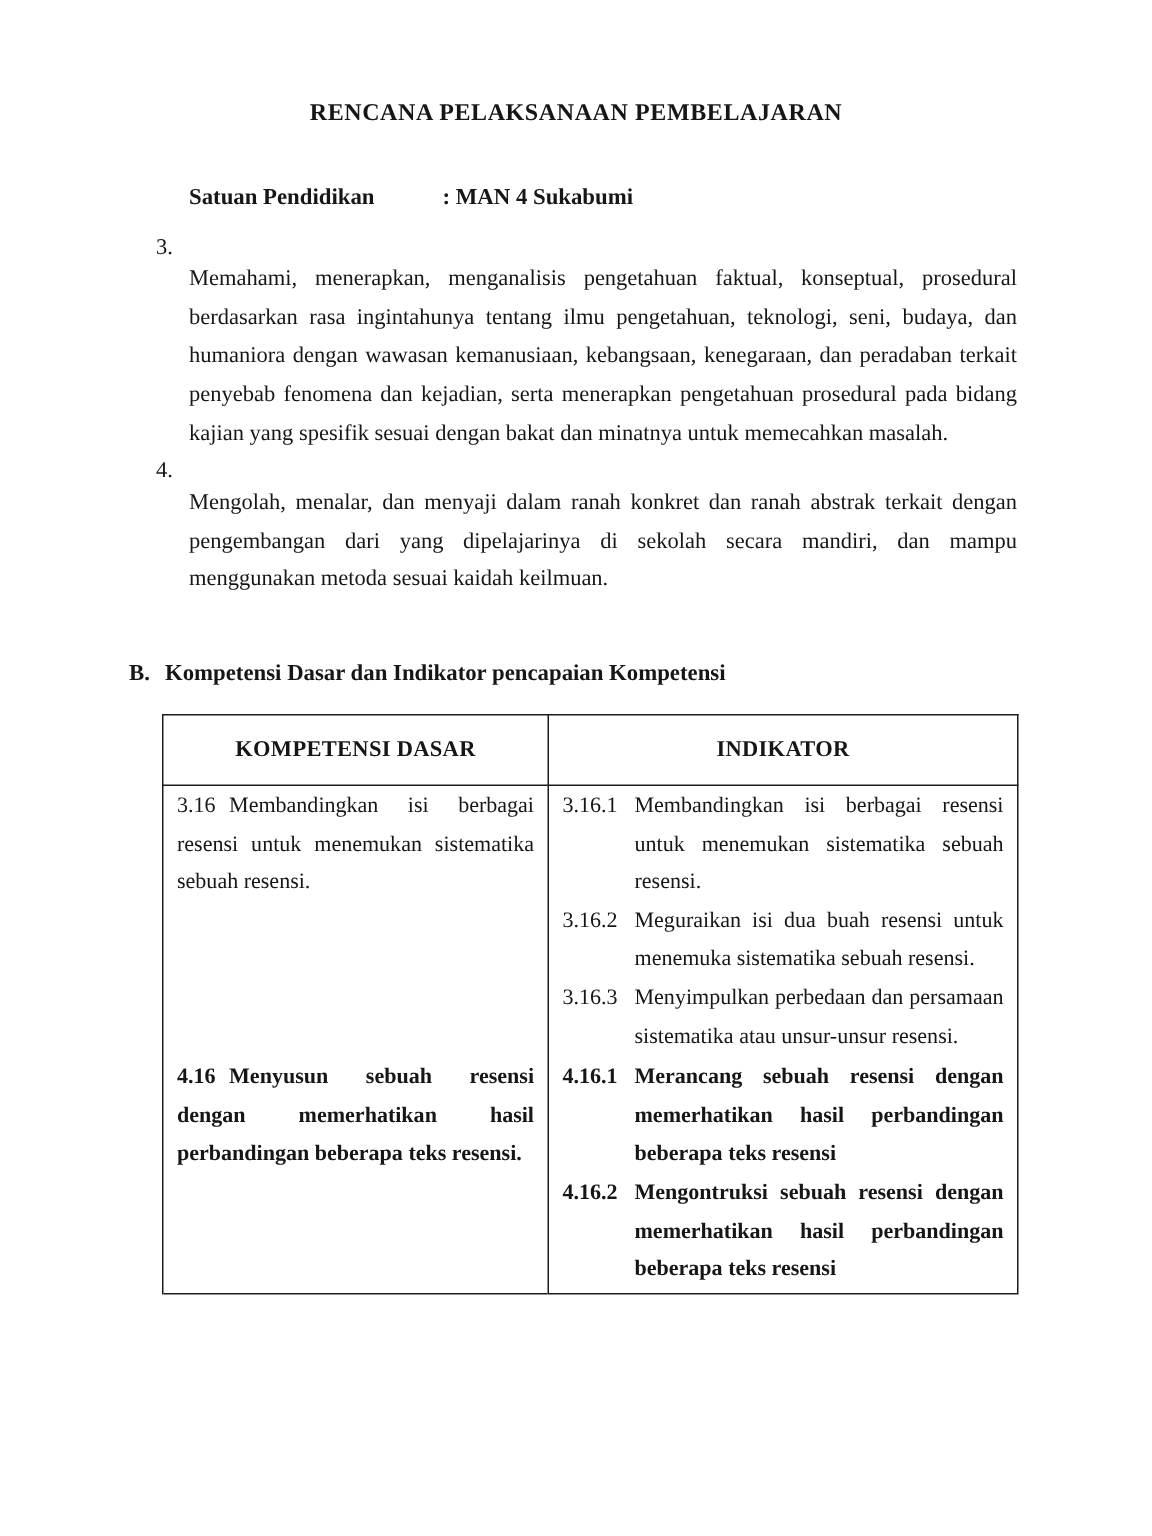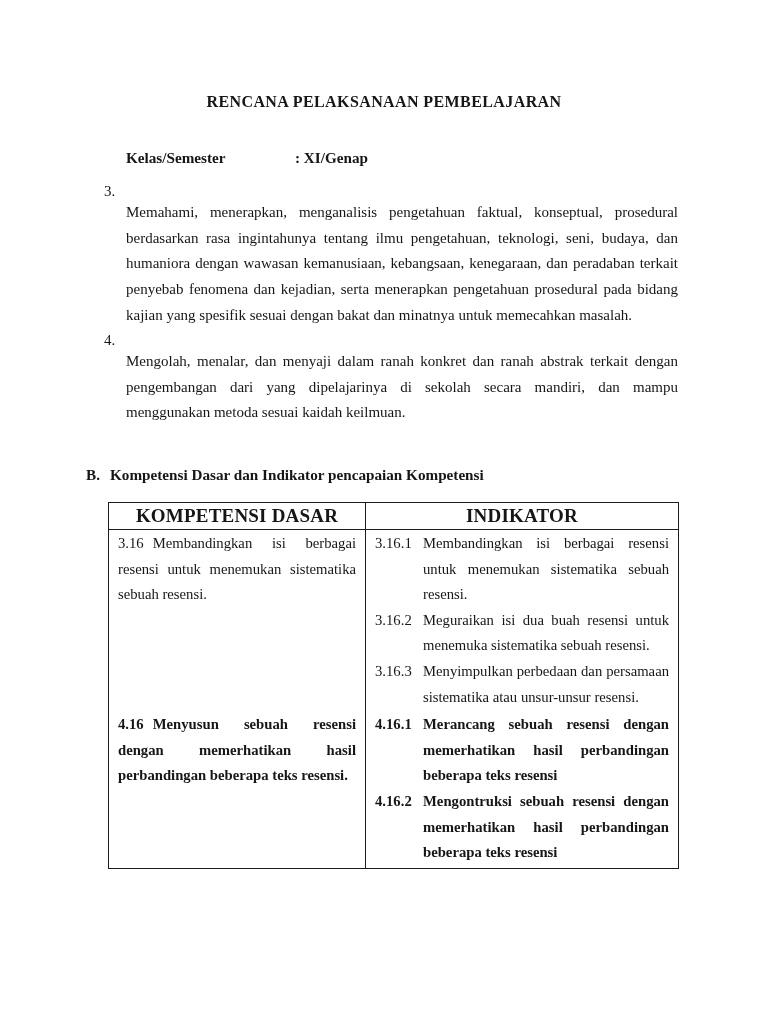--- a/index.html
+++ b/index.html
@@ -2,41 +2,41 @@
 <html><head>
 <meta charset="utf-8">
 <style>
   html,body{margin:0;padding:0;background:#ffffff;}
   .page{
     width:768px;height:1024px;background:#ffffff;color:#161616;
     font-family:"Liberation Serif","DejaVu Serif",serif;
     position:relative;overflow:hidden;
   }
   .doc-title{
-    margin:0;padding-top:93px;text-align:center;
+    margin:0;padding-top:67px;text-align:center;
     font-size:16px;font-weight:700;letter-spacing:0.4px;
   }
   .meta{margin:34px 0 0 126px;font-size:15.2px;font-weight:700;}
   .meta-row{line-height:25.3px;white-space:nowrap;}
   .meta-label{display:inline-block;width:169px;}
   .sec-head{margin:20px 0 0 86px;font-size:15.2px;font-weight:700;line-height:21px;}
   .sec-head.sec-b{margin-top:38px;}
   .sec-letter{display:inline-block;width:24px;}
   .ki-list{margin-top:9px;}
   .ki-item{display:flex;margin-left:104px;width:574px;font-size:15px;line-height:25.6px;}
   .ki-num{flex:0 0 22px;}
   .ki-text{flex:1;text-align:justify;margin-top:21px;}
   .kd-table{
     margin:17px 0 0 108px;width:570px;table-layout:fixed;
     border-collapse:collapse;border:1.6px solid #1c1c1c;
     font-size:14.7px;color:#161616;
   }
   .kd-table th{
-    border:1.6px solid #1c1c1c;font-size:19px;font-weight:700;
-    height:24px;padding:1px 4px;letter-spacing:0.2px;
+    border:1.6px solid #1c1c1c;font-size:15px;font-weight:700;
+    height:24px;padding:11px 4px;letter-spacing:0.2px;
   }
   .kd-table td{
     border-left:1.6px solid #1c1c1c;border-right:1.6px solid #1c1c1c;
     border-top:none;border-bottom:none;
     vertical-align:top;padding:1px 9px 2px 9px;
   }
   .kd-table tr.group-row-2 td{padding-top:0;font-weight:bold;}
   .kd{margin:0;line-height:25.6px;text-align:justify;}
   .kd-num{margin-right:9px;margin-top:36px;}
   .ind{display:flex;line-height:25.6px;}
@@ -45,21 +45,21 @@
 </style>
 </head>
 <body>
 
 <div class="page">
 
   <h1 class="doc-title">RENCANA PELAKSANAAN PEMBELAJARAN</h1>
 
   <div class="meta">
     <div class="meta-row">
-      <span class="meta-label">Kelas/Semester</span><span class="meta-value">: XI/Genap</span>
+      <span class="meta-label">Satuan Pendidikan</span><span class="meta-value">: MAN 4 Sukabumi</span>
     </div>
   </div>
 
 
   <div class="ki-list">
     <div class="ki-item">
       <span class="ki-num">3.</span>
       <div class="ki-text">Memahami, menerapkan, menganalisis pengetahuan faktual, konseptual, prosedural berdasarkan rasa ingintahunya tentang ilmu pengetahuan, teknologi, seni, budaya, dan humaniora dengan wawasan kemanusiaan, kebangsaan, kenegaraan, dan peradaban terkait penyebab fenomena dan kejadian, serta menerapkan pengetahuan prosedural pada bidang kajian yang spesifik sesuai dengan bakat dan minatnya untuk memecahkan masalah.</div>
     </div>
     <div class="ki-item">

